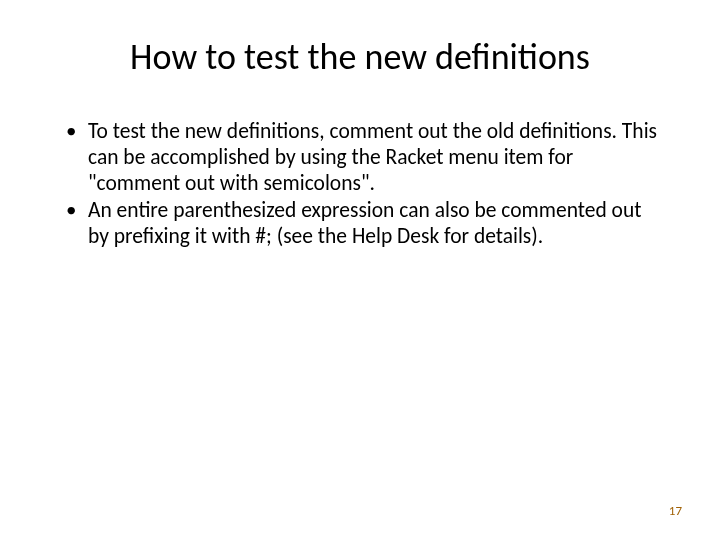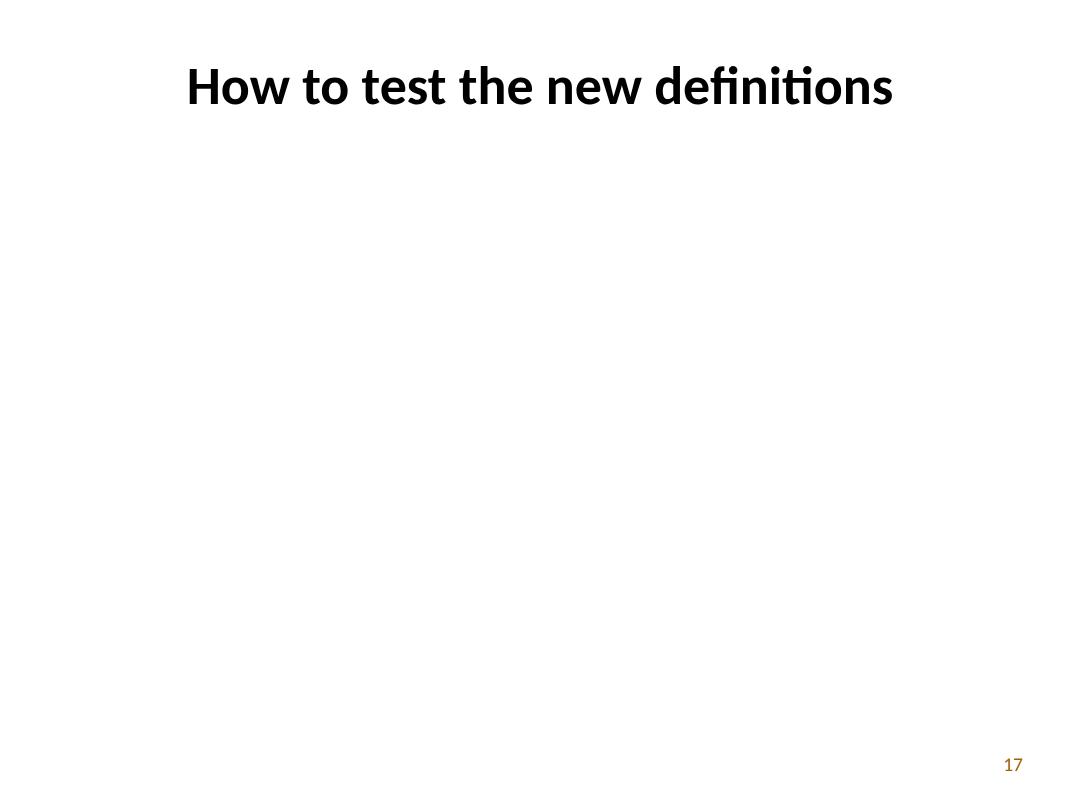--- a/index.html
+++ b/index.html
@@ -17,21 +17,21 @@
       overflow: hidden;
     }
     .slide {
       width: 100%;
       height: 100%;
       padding: 30px 60px 40px 60px;
       position: relative;
     }
     .title {
       font-size: 36px;
-      font-weight: 700;
+      font-weight: 400;
       text-align: center;
       margin-bottom: 40px;
       margin-top: 5px;
       letter-spacing: 0px;
     }
     .bullet-list {
       list-style: none;
       padding-left: 0;
     }
     .bullet-item {
@@ -56,15 +56,17 @@
       font-size: 13px;
       color: #a16207;
     }
   </style>
 </head>
 <body>
 
 <div class="slide">
   <h1 class="title">How to test the new definitions</h1>
   <ul class="bullet-list">
+    <li class="bullet-item">To test the new definitions, comment out the old definitions.  This can be accomplished by using the Racket menu item for "comment out with semicolons".</li>
+    <li class="bullet-item">An entire parenthesized expression can also be commented out by prefixing it with #;  (see the Help Desk for details).</li>
   </ul>
   <div class="page-number">17</div>
 </div>
 
 </body></html>

